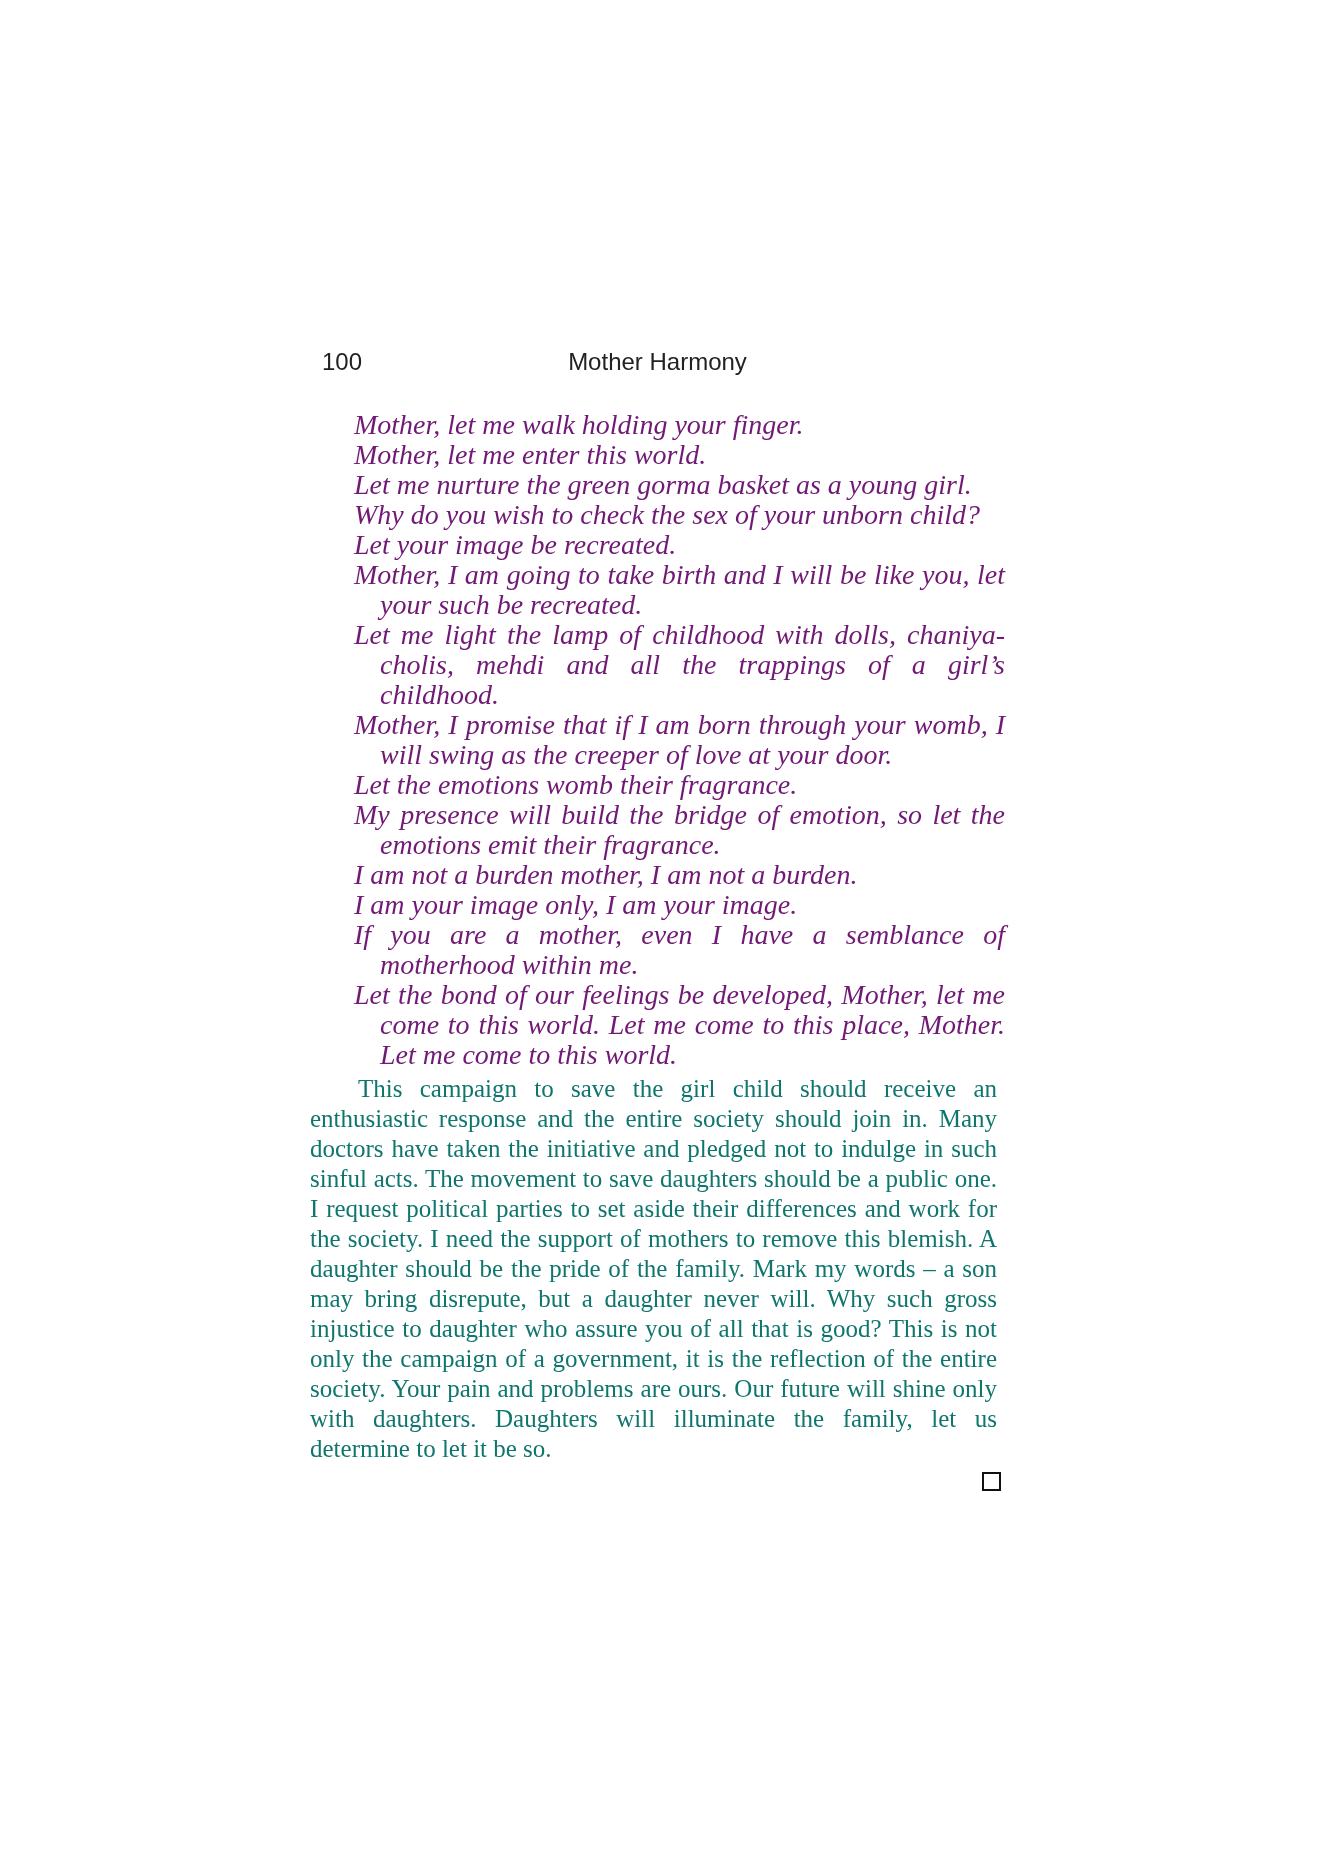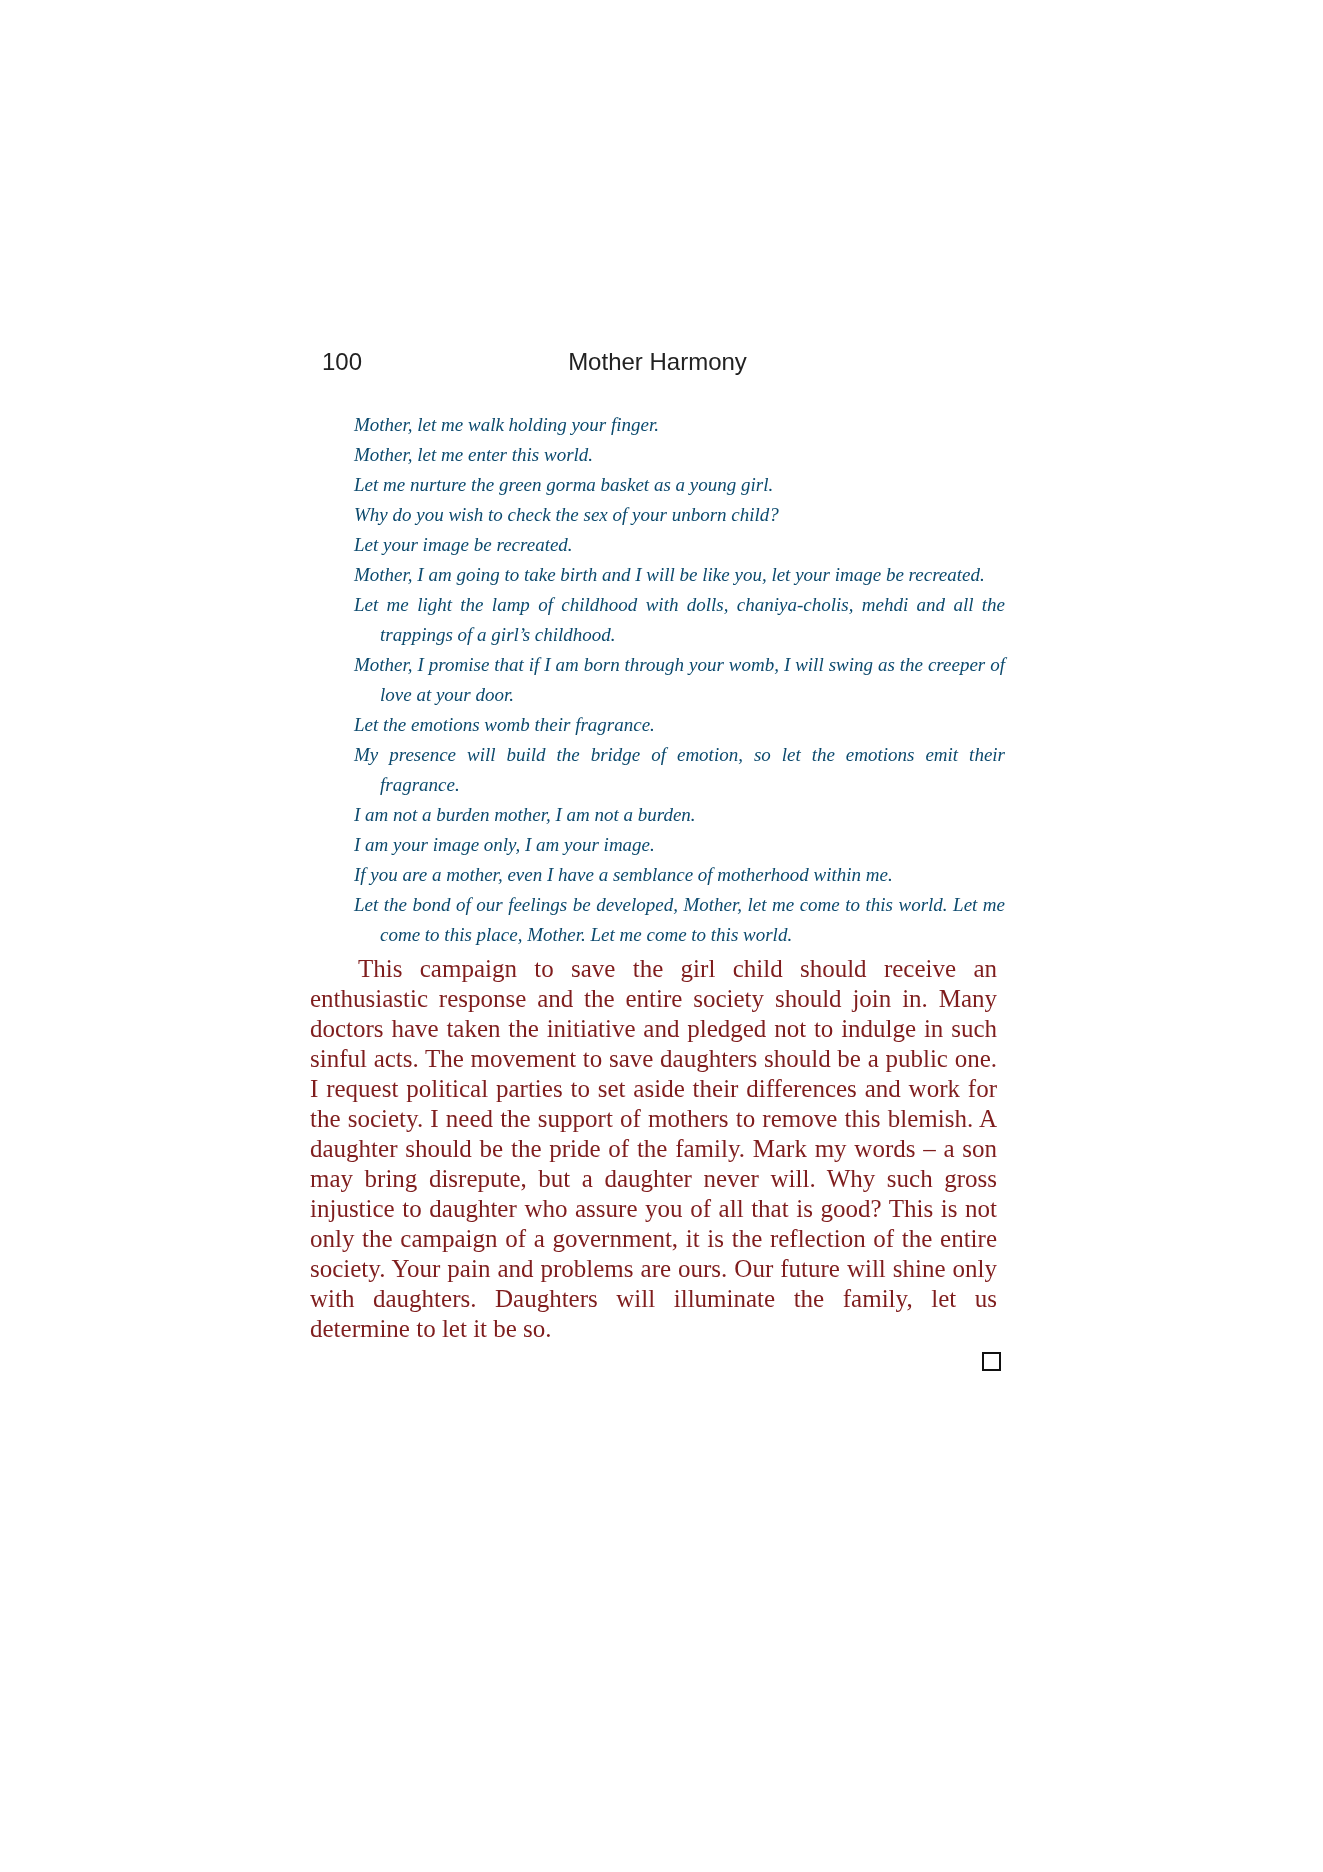--- a/index.html
+++ b/index.html
@@ -44,39 +44,39 @@
   
   .text-block {
     position: absolute;
     left: 310px;
     top: 410px;
     width: 695px;
   }
   .poem {
     padding-left: 44px;
     font-style: italic;
-    font-size: 19px;
+    font-size: 28px;
     line-height: 30px;
     letter-spacing: 0px;
-    color: #0c4a6e;
+    color: #701a75;
   }
   .poem-line {
     padding-left: 26px;
     text-indent: -26px;
     text-align: justify;
     hyphens: none;
   }
   .prose {
     margin: 4px 8px 0 0;
     font-size: 25px;
     line-height: 30px;
     text-align: justify;
     text-indent: 48px;
     hyphens: none;
-    color: #7f1d1d;
+    color: #0f766e;
   }
   .end-row {
     display: flex;
     justify-content: flex-end;
     padding-right: 4px;
     margin-top: 8px;
   }
   .end-square {
     display: block;
     width: 15px;
@@ -96,21 +96,21 @@
   </header>
 
   <main class="text-block">
 
     <div class="poem" id="poem">
         <div class="poem-line">Mother, let me walk holding your finger.</div>
         <div class="poem-line">Mother, let me enter this world.</div>
         <div class="poem-line">Let me nurture the green gorma basket as a young girl.</div>
         <div class="poem-line">Why do you wish to check the sex of your unborn child?</div>
         <div class="poem-line">Let your image be recreated.</div>
-        <div class="poem-line">Mother, I am going to take birth and I will be like you, let your image be recreated.</div>
+        <div class="poem-line">Mother, I am going to take birth and I will be like you, let your such be recreated.</div>
         <div class="poem-line">Let me light the lamp of childhood with dolls, chaniya-cholis, mehdi and all the trappings of a girl’s childhood.</div>
         <div class="poem-line">Mother, I promise that if I am born through your womb, I will swing as the creeper of love at your door.</div>
         <div class="poem-line">Let the emotions womb their fragrance.</div>
         <div class="poem-line">My presence will build the bridge of emotion, so let the emotions emit their fragrance.</div>
         <div class="poem-line">I am not a burden mother, I am not a burden.</div>
         <div class="poem-line">I am your image only, I am your image.</div>
         <div class="poem-line">If you are a mother, even I have a semblance of motherhood within me.</div>
         <div class="poem-line">Let the bond of our feelings be developed, Mother, let me come to this world. Let me come to this place, Mother. Let me come to this world.</div>
       </div>
 

